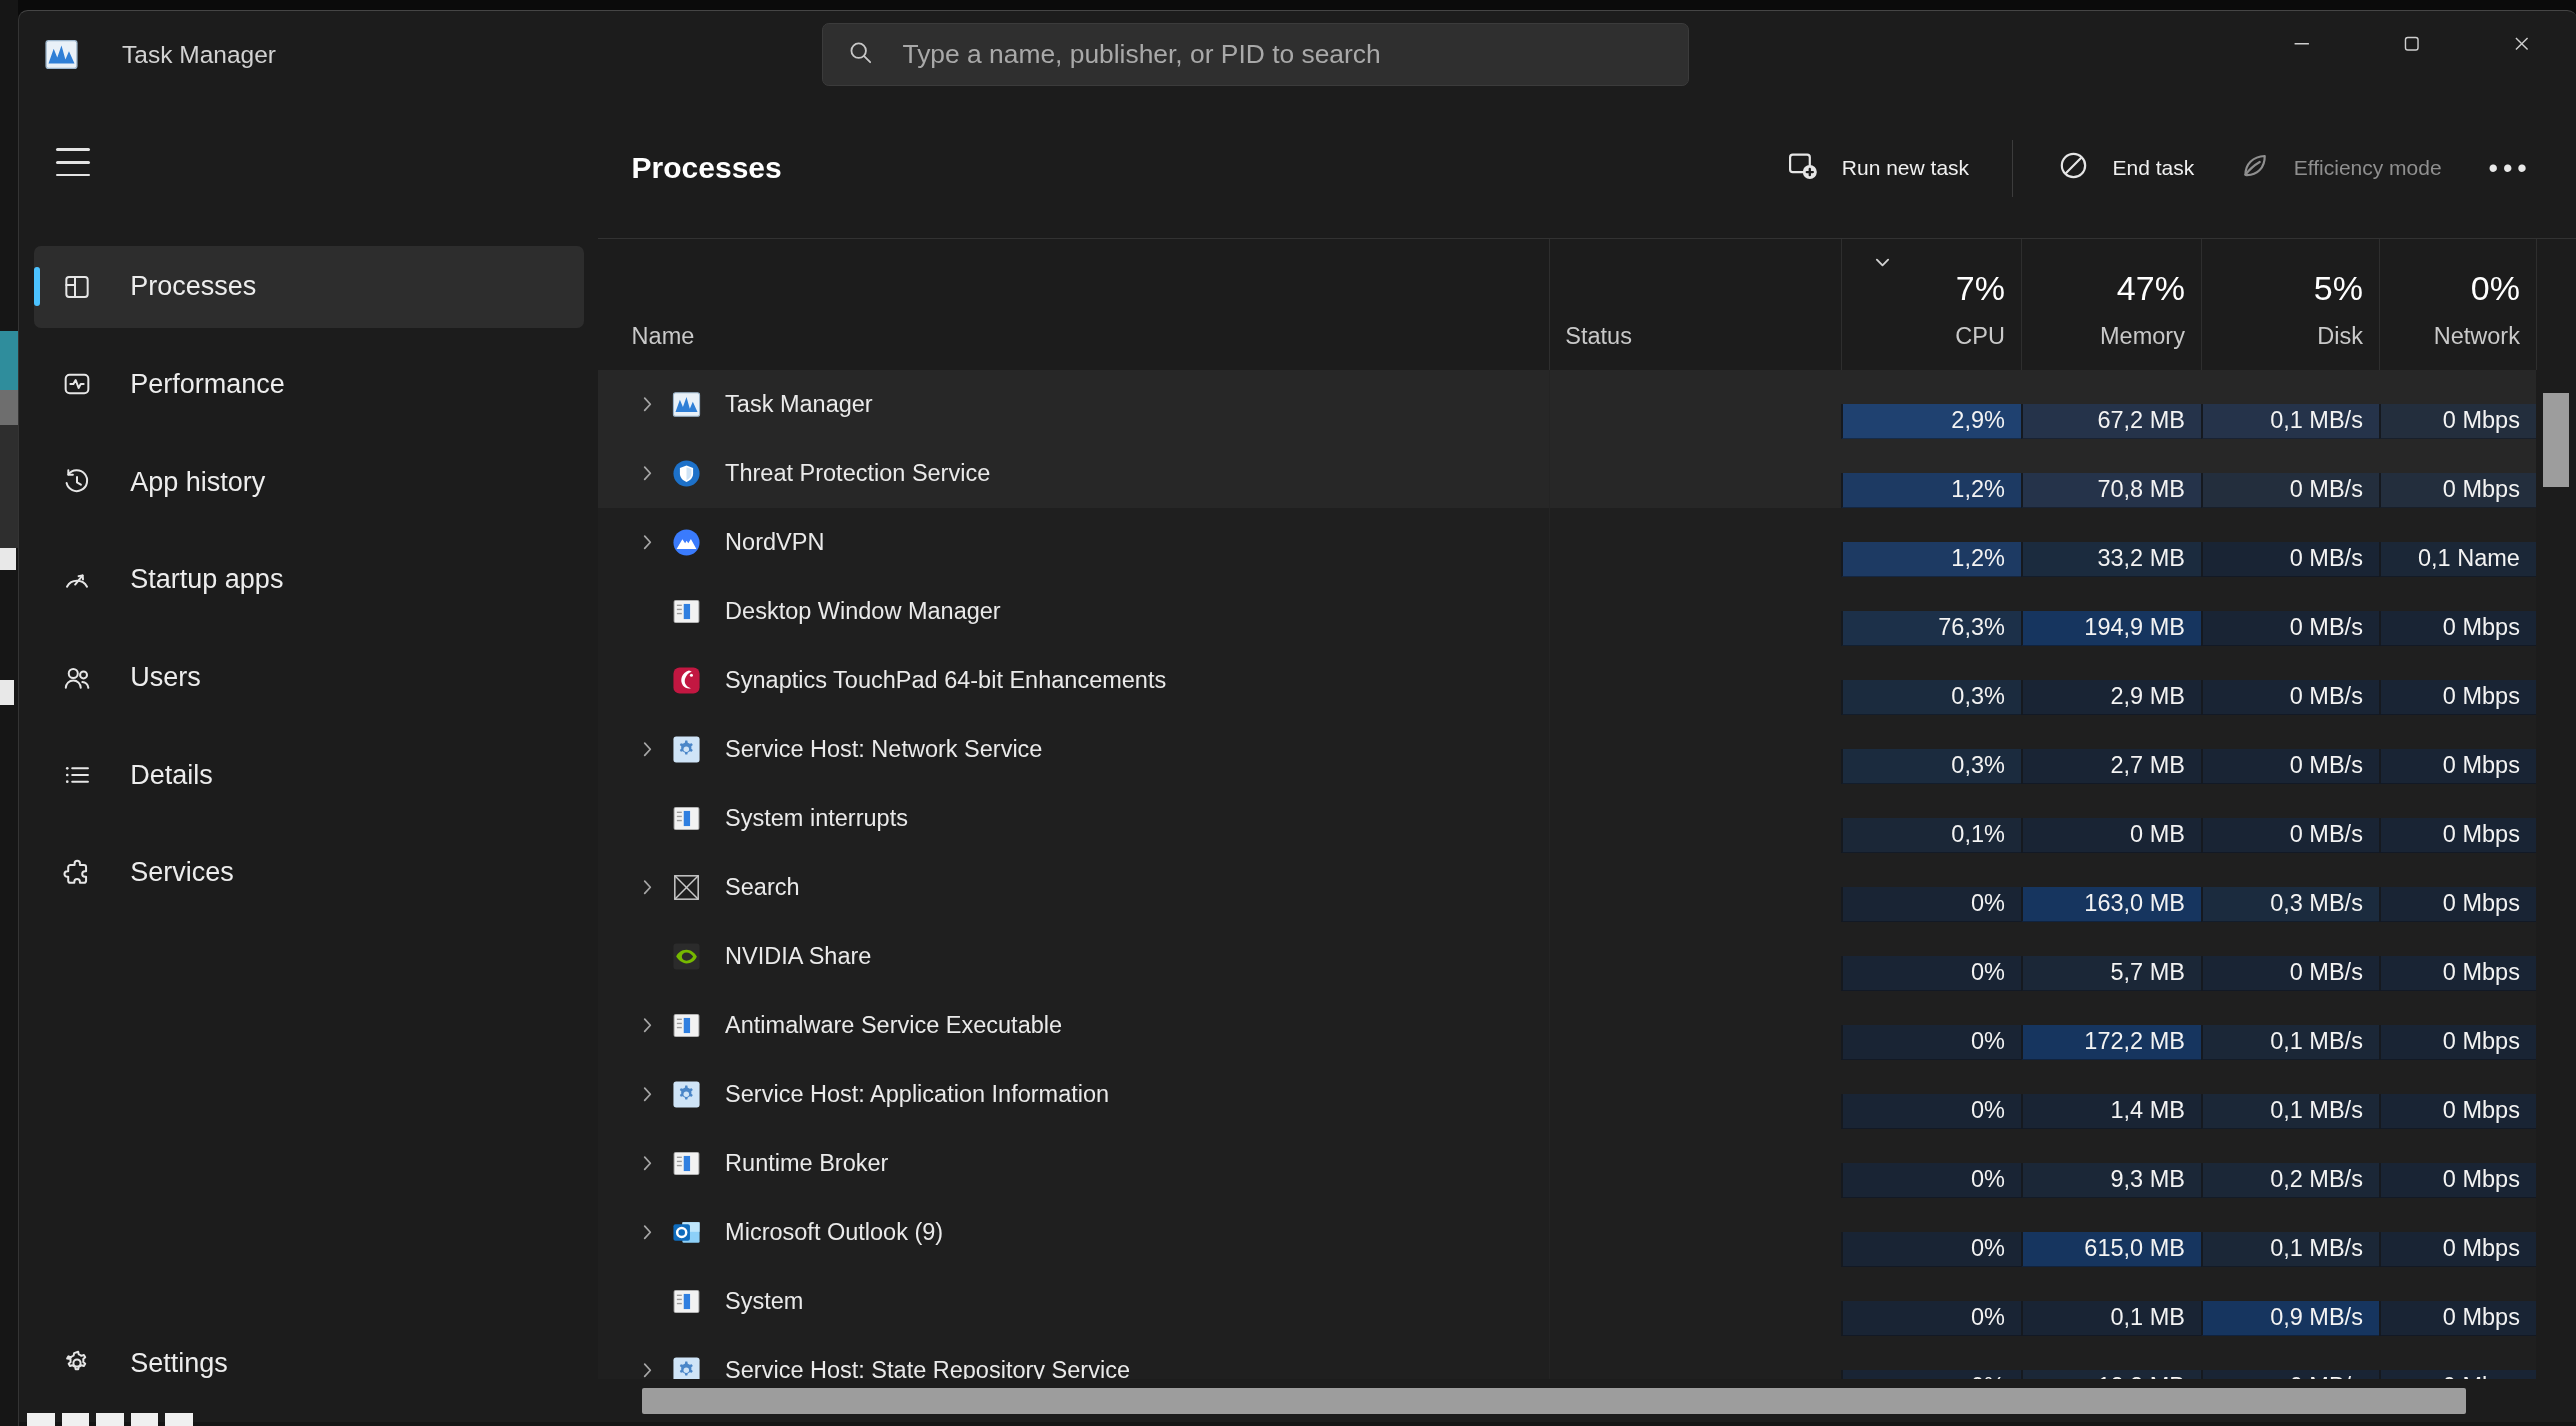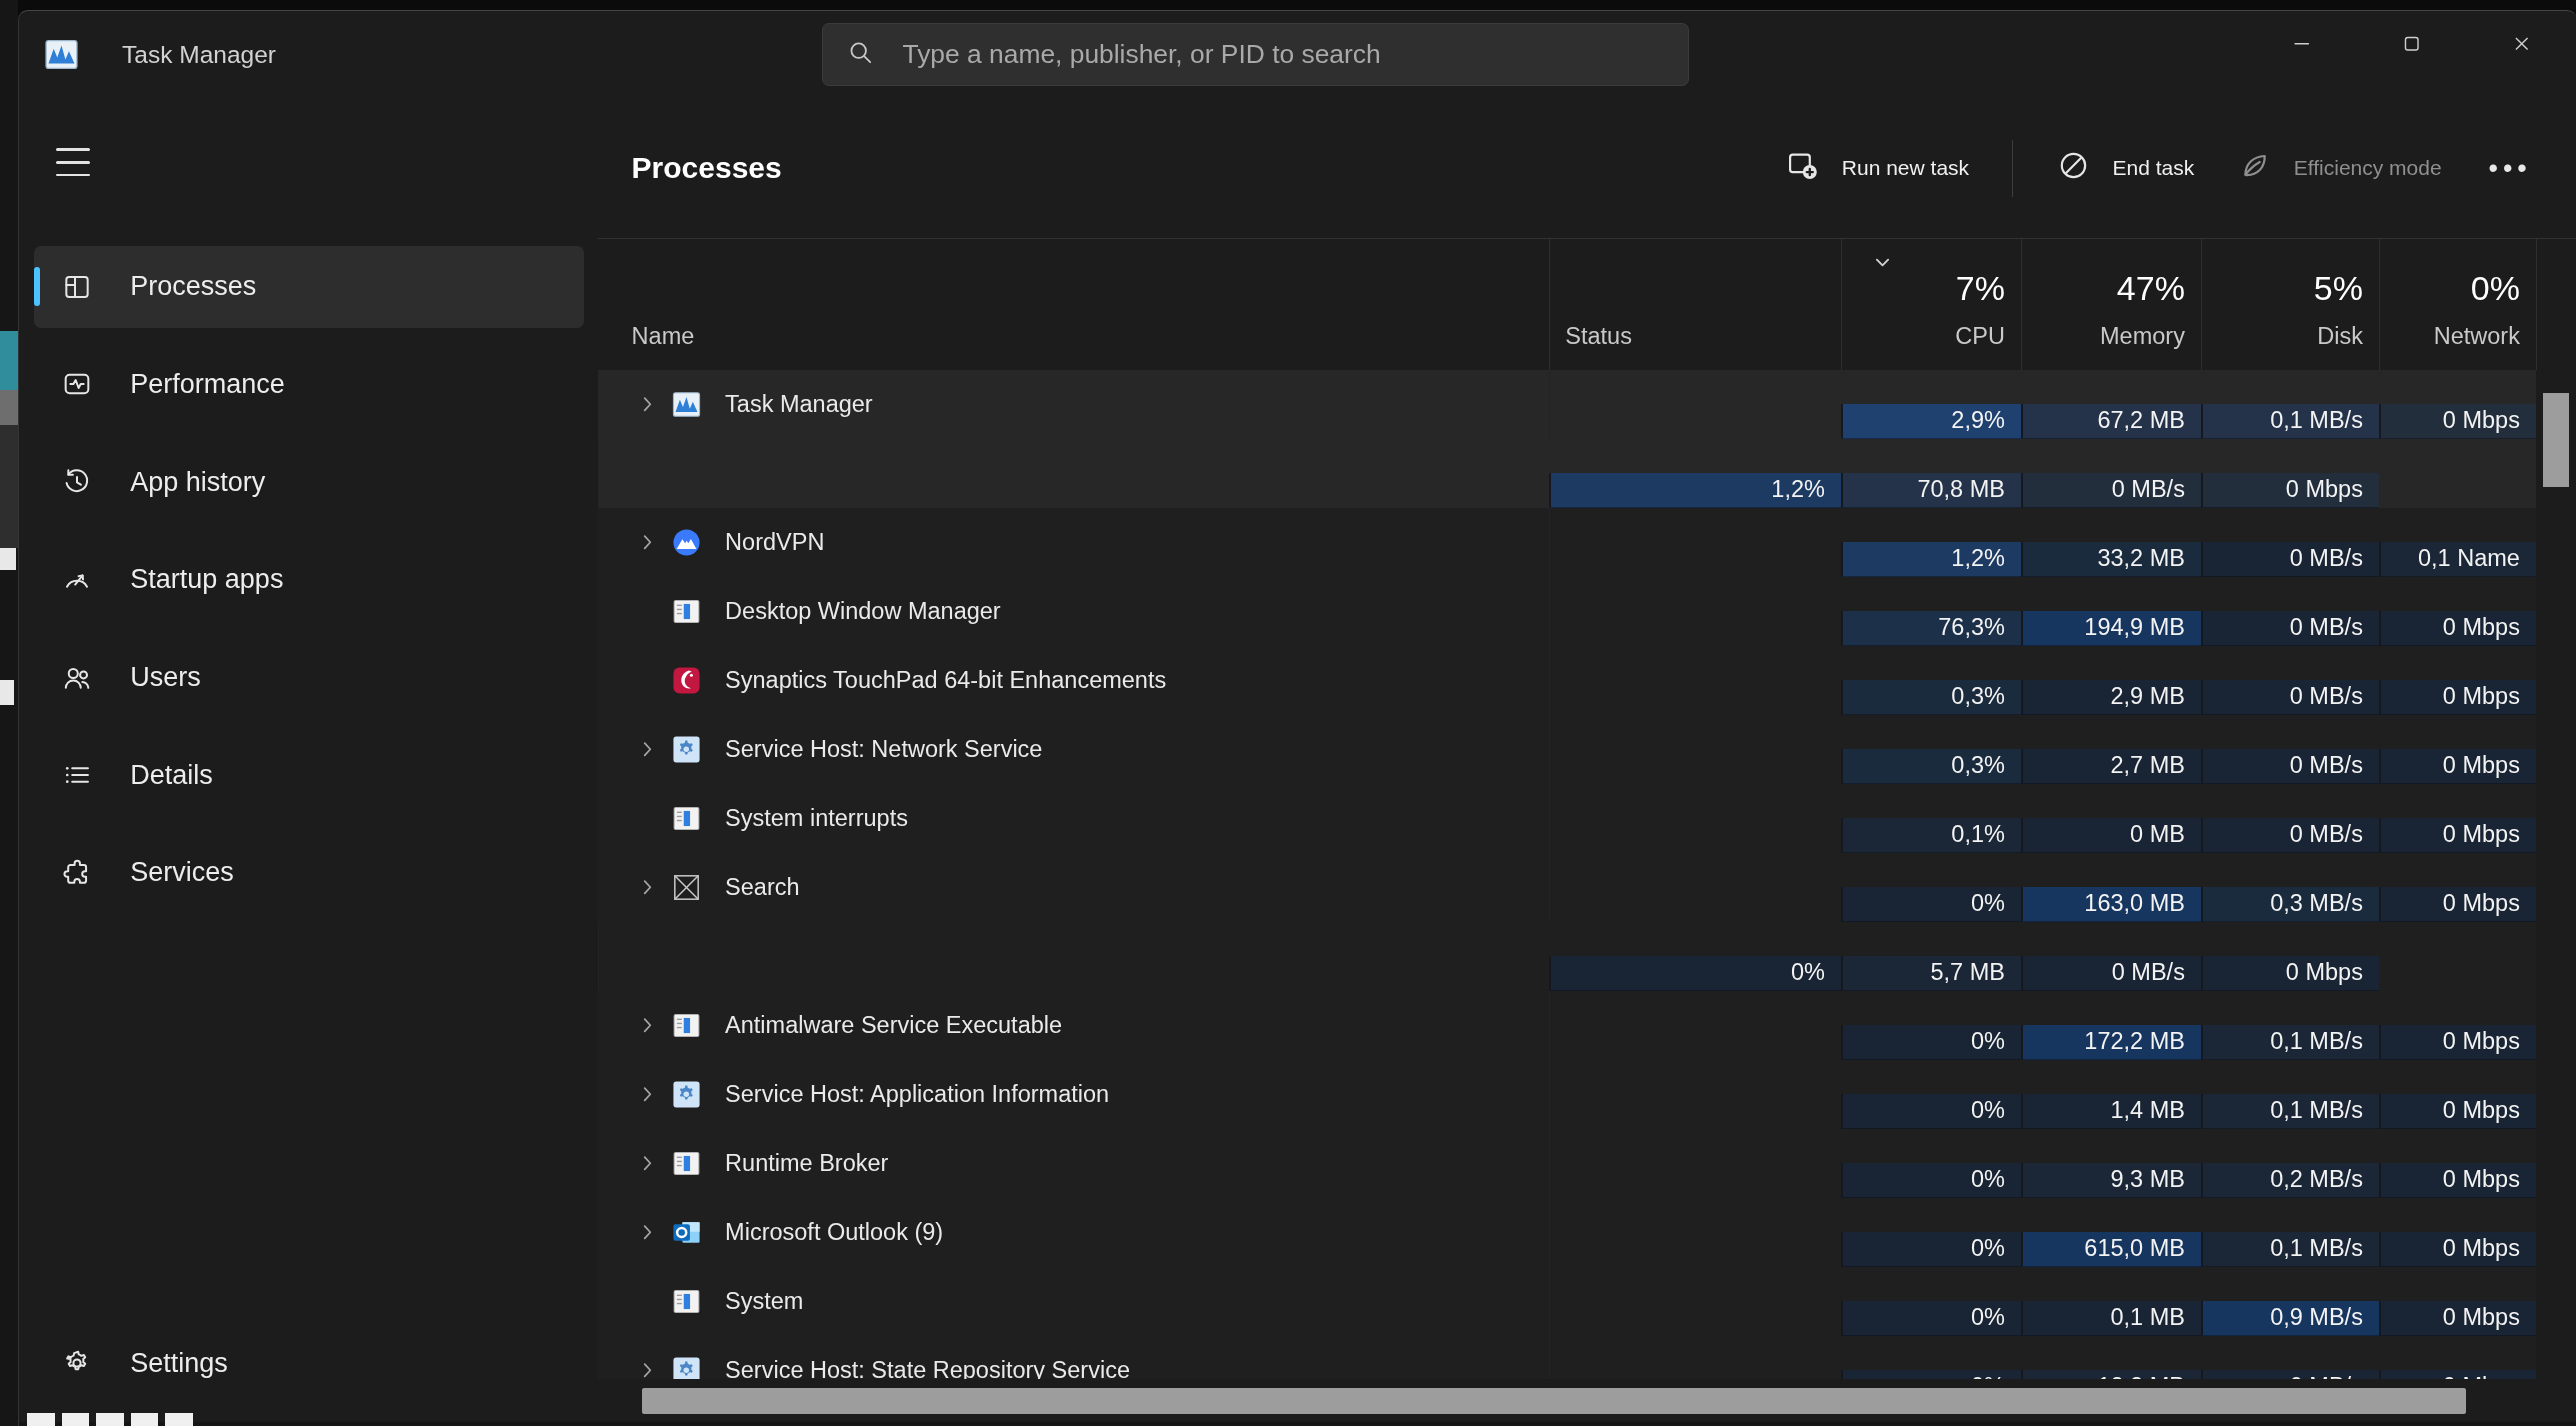--- a/index.html
+++ b/index.html
@@ -352,20 +352,33 @@
                   </svg></span>
                 <span class="pname">Task Manager</span>
               </div>
               <div class="scell"></div>
               <div class="hcell h4">2,9%</div>
               <div class="hcell hl1">67,2 MB</div>
               <div class="hcell hl1">0,1 MB/s</div>
               <div class="hcell hl0">0 Mbps</div>
             </div>
             <div class="prow hl">
+              <div class="ncell">
+                <span class="chev">
+                  <svg viewBox="0 0 24 24">
+                    <polyline points="9.5,6 15,12 9.5,18" fill="none" stroke="currentColor" stroke-width="1.7" stroke-linecap="round" stroke-linejoin="round"></polyline>
+                  </svg>
+                </span>
+                <span class="appic"><svg viewBox="0 0 24 24">
+                    <circle cx="12" cy="12" r="9.5" fill="#1d71c9"></circle>
+                    <path d="M12 6.2 L16.8 8 V12 C16.8 15 14.8 17 12 18.2 C9.2 17 7.2 15 7.2 12 V8 Z" fill="#fff"></path>
+                    <path d="M12 7.4 L15.6 8.8 V12 C15.6 14.3 14 15.9 12 16.9 Z" fill="#cfe3f5"></path>
+                  </svg></span>
+                <span class="pname">Threat Protection Service</span>
+              </div>
               <div class="scell"></div>
               <div class="hcell h3">1,2%</div>
               <div class="hcell hl1">70,8 MB</div>
               <div class="hcell hl0">0 MB/s</div>
               <div class="hcell hl0">0 Mbps</div>
             </div>
             <div class="prow">
               <div class="ncell">
                 <span class="chev">
                   <svg viewBox="0 0 24 24">
@@ -484,20 +497,32 @@
                   </svg></span>
                 <span class="pname">Search</span>
               </div>
               <div class="scell"></div>
               <div class="hcell h0">0%</div>
               <div class="hcell hm">163,0 MB</div>
               <div class="hcell h1">0,3 MB/s</div>
               <div class="hcell h0">0 Mbps</div>
             </div>
             <div class="prow">
+              <div class="ncell">
+                <span class="chev empty">
+                  <svg viewBox="0 0 24 24">
+                    <polyline points="9.5,6 15,12 9.5,18" fill="none" stroke="currentColor" stroke-width="1.7" stroke-linecap="round" stroke-linejoin="round"></polyline>
+                  </svg>
+                </span>
+                <span class="appic"><svg viewBox="0 0 24 24">
+                    <rect x="2.5" y="2.5" width="19" height="19" rx="2" fill="#2b2b2b"></rect>
+                    <path d="M12 7 C8 7 5.5 9.5 4.5 12 C6 14.5 9 17 12 17 C15.5 17 18.5 15 19.5 12 C18 9 15 7 12 7 Z M12 9 C14 9 15.8 10.3 16.8 12 C15.8 13.8 14 15 12 15 C10 15 8.6 13.7 8.6 12 C8.6 10.3 10 9 12 9 Z" fill="#76b900" fill-rule="evenodd"></path>
+                  </svg></span>
+                <span class="pname">NVIDIA Share</span>
+              </div>
               <div class="scell"></div>
               <div class="hcell h0">0%</div>
               <div class="hcell h0a">5,7 MB</div>
               <div class="hcell h0">0 MB/s</div>
               <div class="hcell h0">0 Mbps</div>
             </div>
             <div class="prow">
               <div class="ncell">
                 <span class="chev">
                   <svg viewBox="0 0 24 24">

